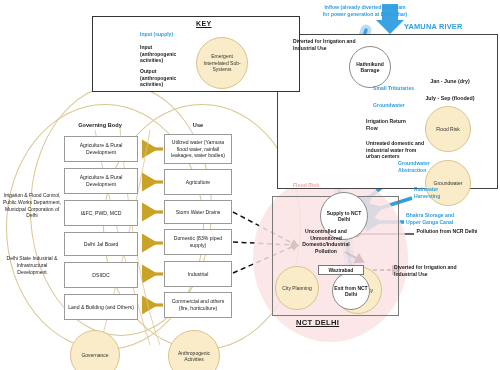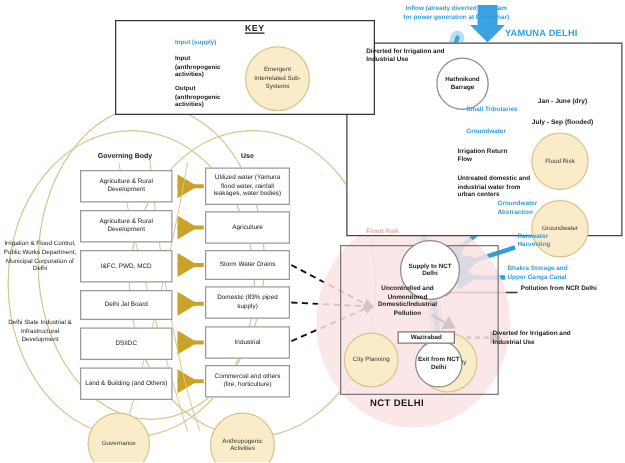--- a/index.html
+++ b/index.html
@@ -66,21 +66,21 @@
   }
   .map-sub{
     position:absolute;font-size:5.3px;font-weight:bold;line-height:1.35;
     text-align:center;z-index:8;
   }
   .lbl{position:absolute;font-size:5.1px;line-height:1.3;z-index:9;}
   .lbl.b{font-weight:bold;}
   .lbl.blue{color:#2f9fe0;font-weight:bold;}
   .lbl.pink{color:#e9a7a7;font-weight:bold;}
   .lbl.riv{color:#2f9fe0;font-weight:bold;font-size:7.4px;letter-spacing:.2px;}
-  .lbl.nct{font-weight:bold;font-size:7.6px;letter-spacing:.3px;}
+  .lbl.nct{font-weight:bold;font-size:7.6px;letter-spacing:.3px;text-decoration:underline;}
   .wbox{
     position:absolute;border:1px solid #777;background:#fff;
     font-size:5px;text-align:center;padding:1px 2px;z-index:9;
     font-weight:bold;
   }
   .ocirc{
     position:absolute;border-radius:50%;border:1px solid #8a8a8a;
     background:#fff;display:flex;align-items:center;justify-content:center;
     text-align:center;font-size:5px;font-weight:bold;line-height:1.25;z-index:7;
     box-sizing:border-box;
@@ -128,21 +128,21 @@
   <div class="box" style="left:164px;top:261px;width:68px;height:26px;">Industrial</div>
   <div class="box" style="left:164px;top:292px;width:68px;height:26px;">Commercial and others (fire, horticulture)</div>
 
   <div class="ycirc" style="left:70px;top:330px;width:50px;height:50px;">Governance</div>
   <div class="ycirc" style="left:168px;top:330px;width:52px;height:52px;">Anthropogenic Activities</div>
 
   <div id="map-panel"></div>
   <div id="nct-panel"></div>
 
   <div class="lbl blue" style="left:322px;top:4px;width:86px;text-align:center;">Inflow (already diverted upstream for power generation at Dakpathar)</div>
-  <div class="lbl riv" style="left:404px;top:22px;">YAMUNA DELHI</div>
+  <div class="lbl riv" style="left:404px;top:22px;">YAMUNA RIVER</div>
 
   <div class="map-sub" style="left:404px;top:78px;width:92px;">Jan - June (dry)</div>
   <div class="map-sub" style="left:404px;top:95px;width:92px;">July - Sep (flooded)</div>
 
   <div class="lbl b" style="left:293px;top:38px;width:72px;">Diverted for Irrigation and Industrial Use</div>
 
   <div class="ocirc tr" style="left:349px;top:46px;width:42px;height:42px;">Hathnikund Barrage</div>
 
   <div class="lbl blue" style="left:373px;top:85px;width:42px;">Small Tributaries</div>
   <div class="lbl blue" style="left:373px;top:102px;width:46px;">Groundwater</div>

